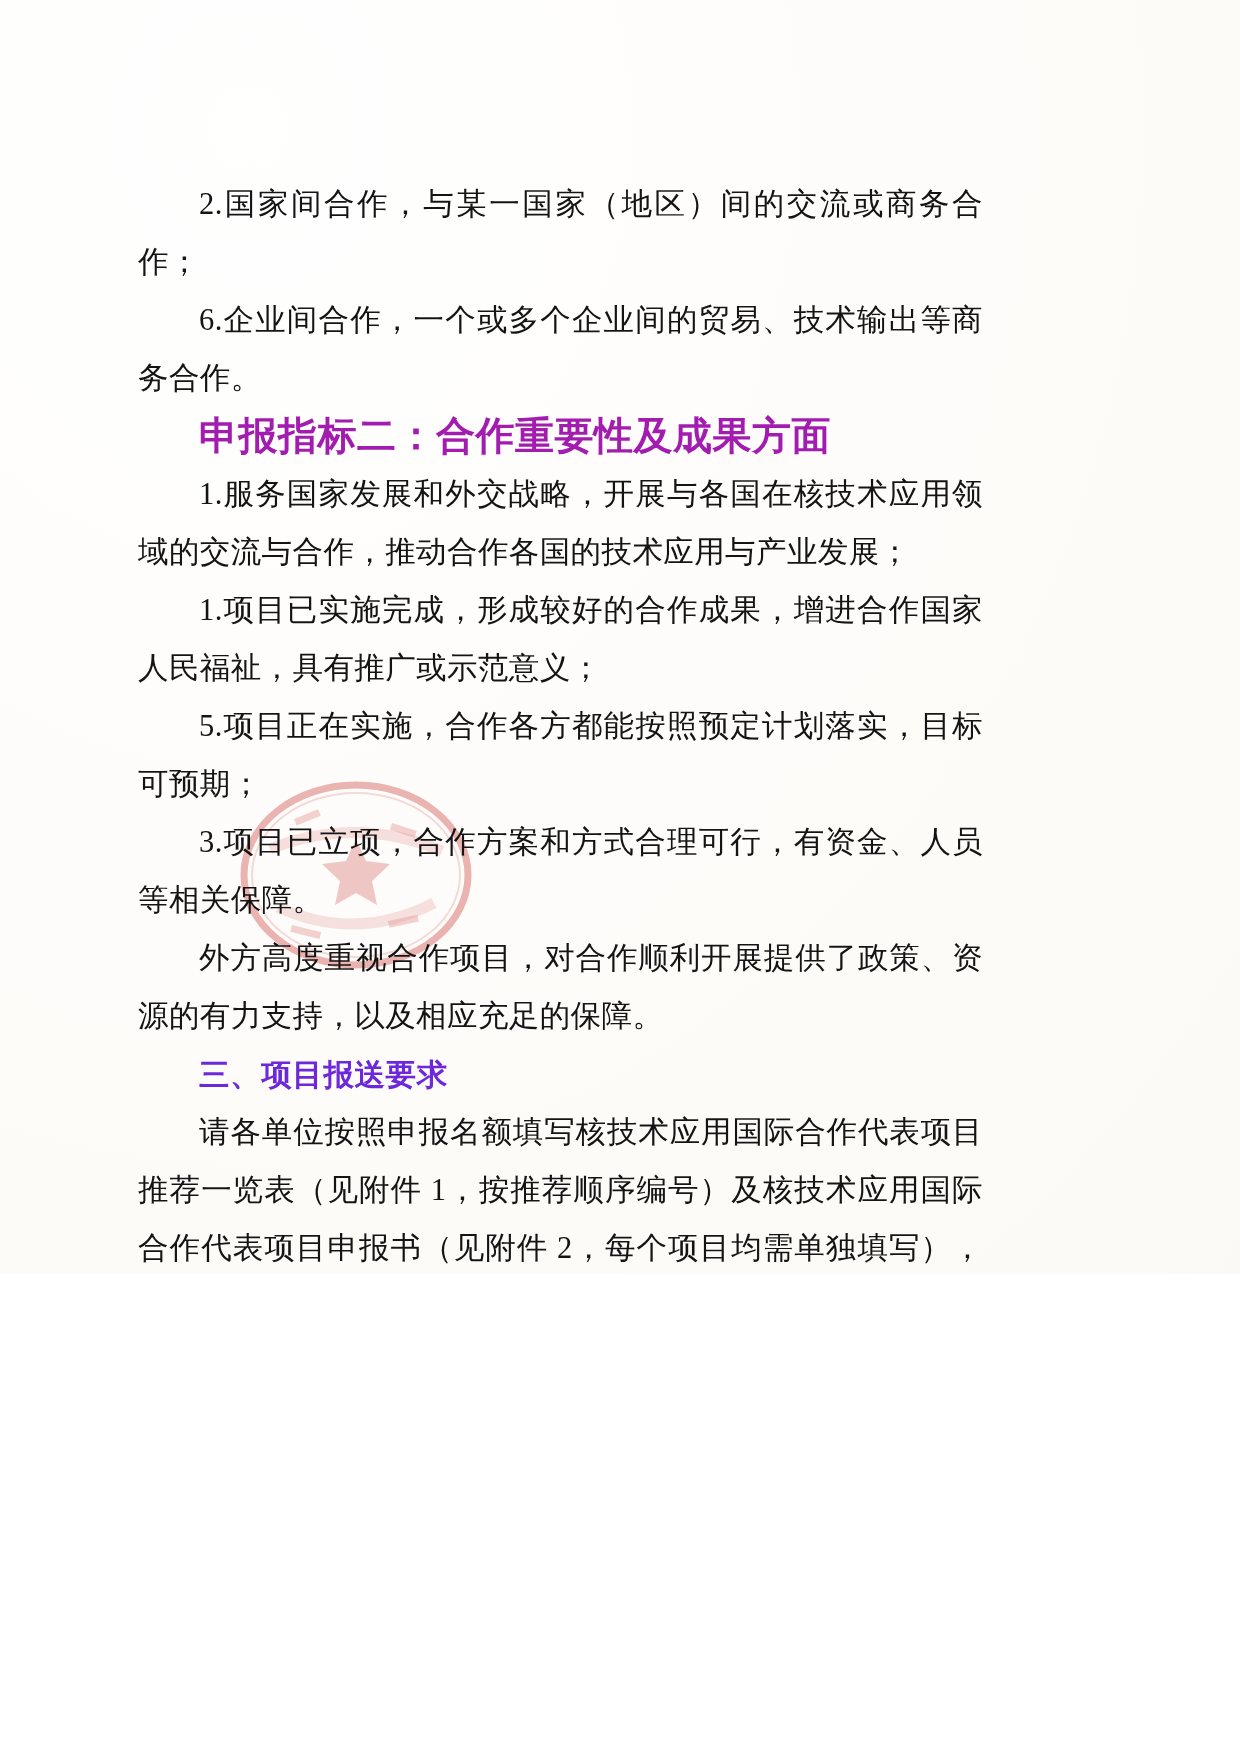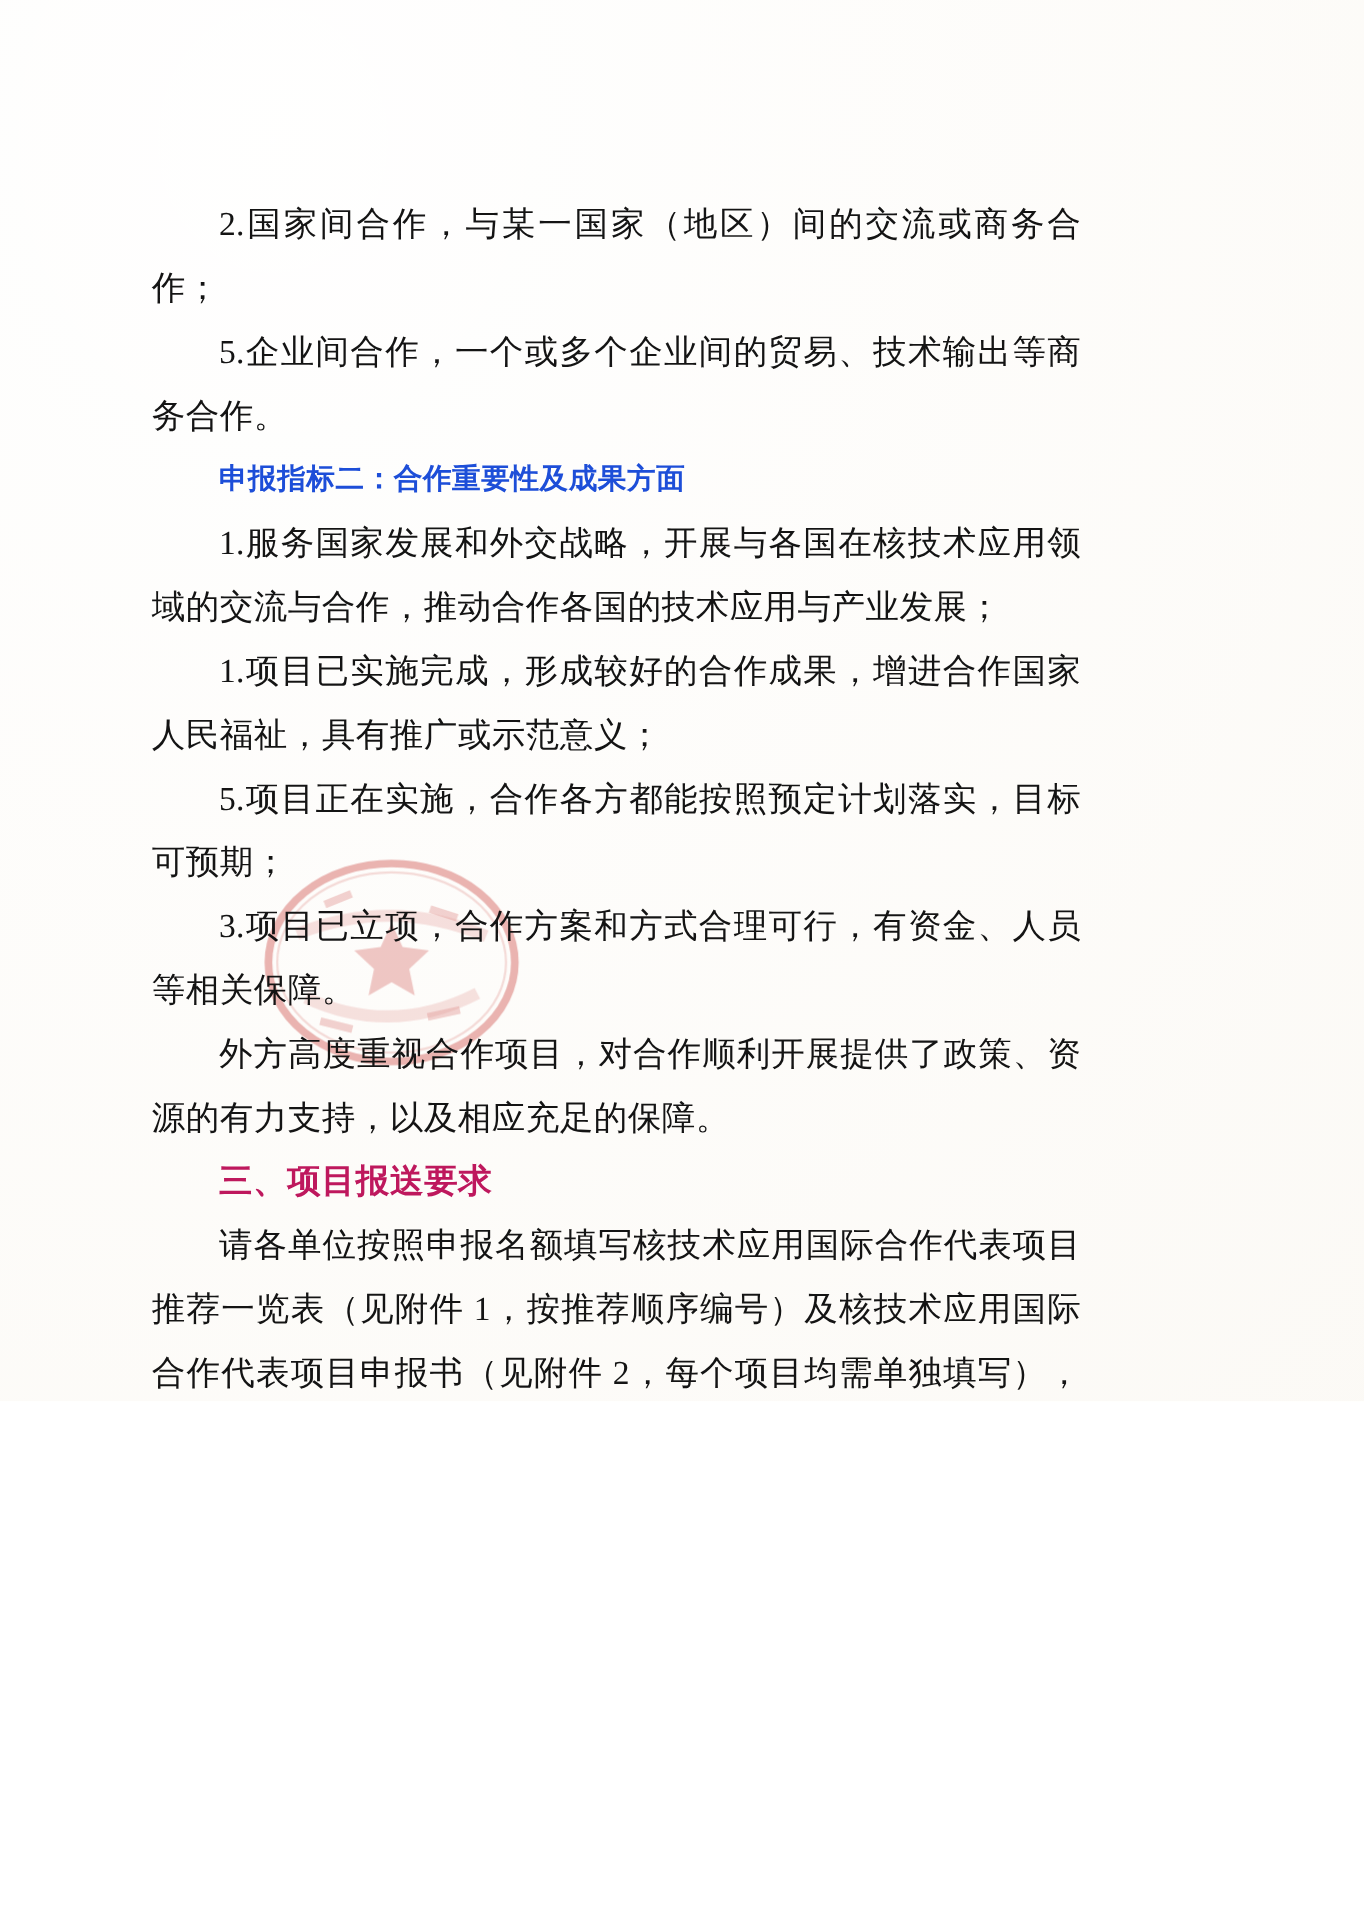--- a/index.html
+++ b/index.html
@@ -43,30 +43,30 @@
   .indent {
     text-indent: 61px;
   }
   .heading {
     font-size: 30.5px;
     line-height: 58px;
     letter-spacing: 0.6px;
     text-indent: 61px;
     margin: 0;
     font-weight: 700;
-    color: #be185d;
+    color: #6d28d9;
     font-family: "Liberation Sans", "DejaVu Sans", sans-serif;
   }
   .subheading {
-    font-size: 26px;
+    font-size: 39px;
     line-height: 58px;
     letter-spacing: 0.5px;
     text-indent: 61px;
     margin: 0;
-    color: #1d4ed8;
+    color: #a21caf;
     font-weight: 600;
   }
   .footer {
     position: absolute;
     left: 0;
     right: 0;
     top: 1415px;
     text-align: center;
     font-size: 27px;
     letter-spacing: 3px;
@@ -101,21 +101,21 @@
         <rect x="62" y="44" width="26" height="7" transform="rotate(-22 62 44)"></rect>
         <rect x="160" y="48" width="26" height="7" transform="rotate(18 160 48)"></rect>
         <rect x="60" y="150" width="30" height="7" transform="rotate(14 60 150)"></rect>
         <rect x="156" y="146" width="30" height="7" transform="rotate(-12 156 146)"></rect>
       </g>
     </svg>
   </div>
 
   <div class="content">
     <p class="para indent">2.国家间合作，与某一国家（地区）间的交流或商务合作；</p>
-    <p class="para indent">5.企业间合作，一个或多个企业间的贸易、技术输出等商务合作。</p>
+    <p class="para indent">6.企业间合作，一个或多个企业间的贸易、技术输出等商务合作。</p>
     <p class="subheading">申报指标二：合作重要性及成果方面</p>
     <p class="para indent">1.服务国家发展和外交战略，开展与各国在核技术应用领域的交流与合作，推动合作各国的技术应用与产业发展；</p>
     <p class="para indent">1.项目已实施完成，形成较好的合作成果，增进合作国家人民福祉，具有推广或示范意义；</p>
     <p class="para indent">5.项目正在实施，合作各方都能按照预定计划落实，目标可预期；</p>
     <p class="para indent">3.项目已立项，合作方案和方式合理可行，有资金、人员等相关保障。</p>
     <p class="para indent">外方高度重视合作项目，对合作顺利开展提供了政策、资源的有力支持，以及相应充足的保障。</p>
     <p class="heading">三、项目报送要求</p>
     <p class="para indent">请各单位按照申报名额填写核技术应用国际合作代表项目推荐一览表（见附件 1，按推荐顺序编号）及核技术应用国际合作代表项目申报书（见附件 2，每个项目均需单独填写），于 9 月 23 日前，将文字材料电子版和盖章扫描件压缩发送至协会邮</p>
   </div>
 

